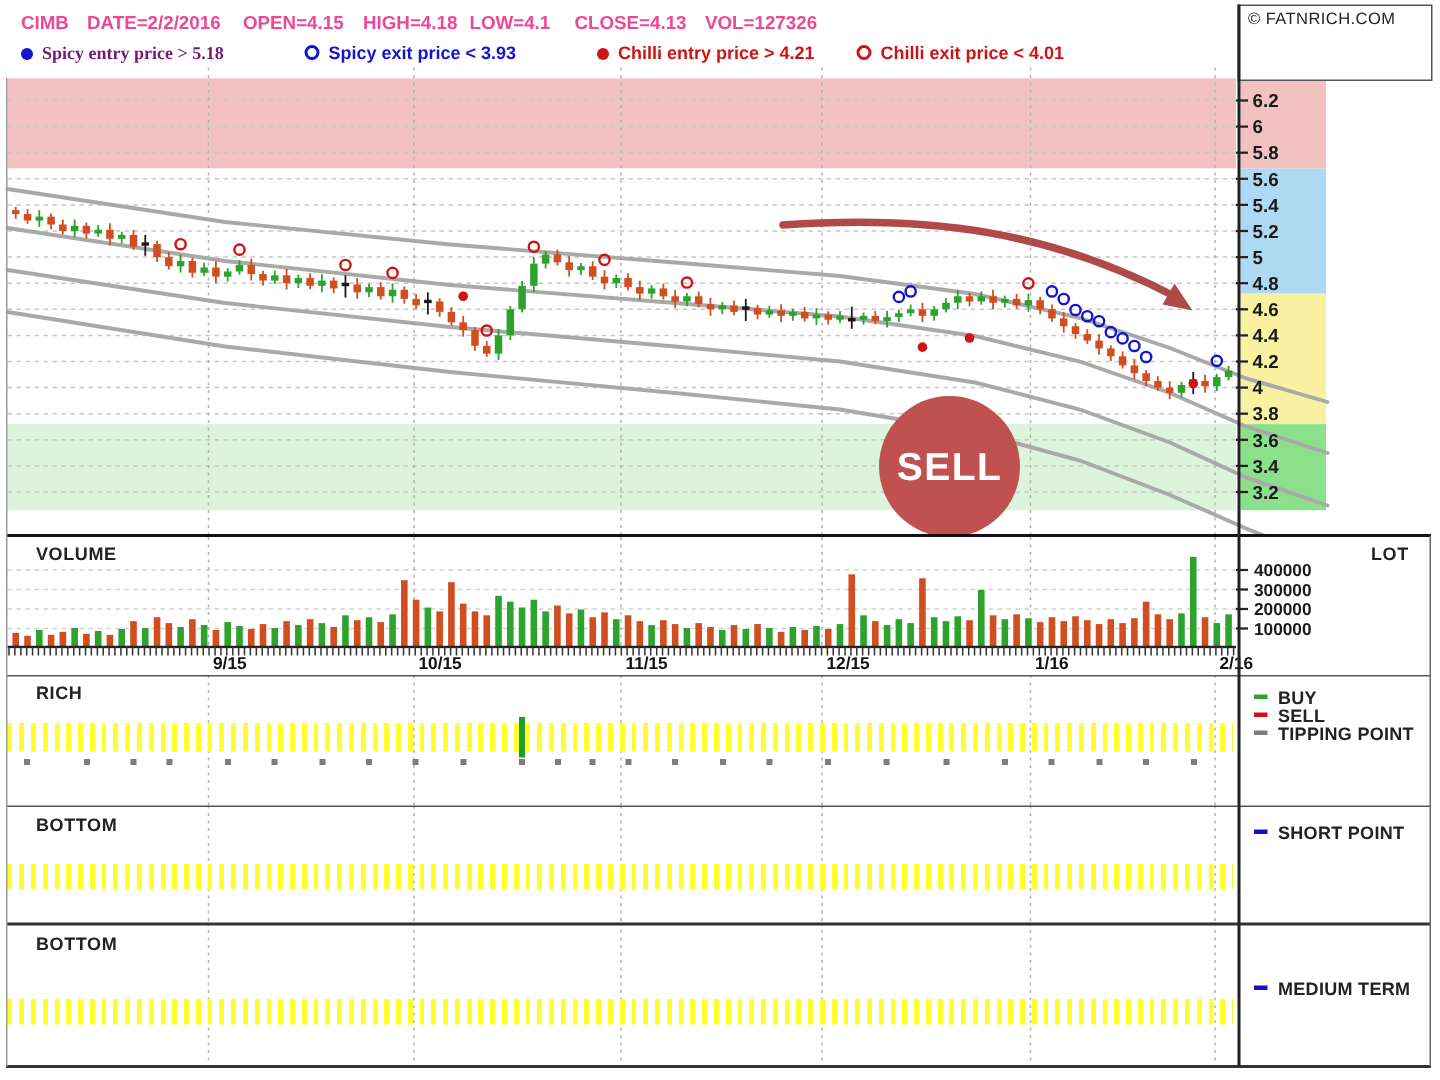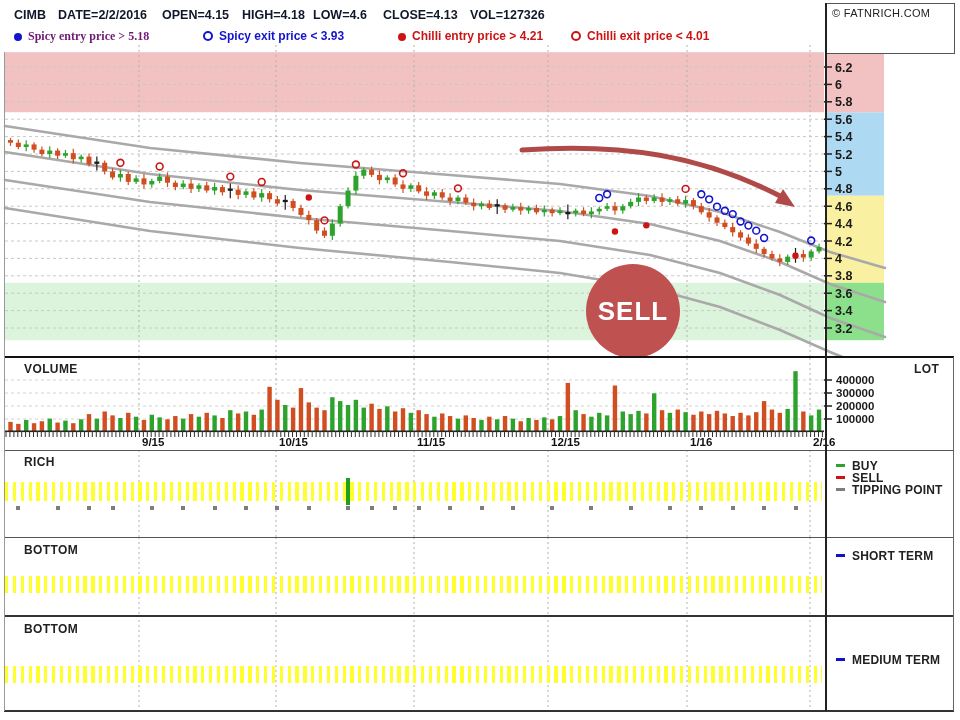--- a/index.html
+++ b/index.html
@@ -2,21 +2,21 @@
 <html><head>
 <meta charset="utf-8">
 <style>
   html,body{margin:0;padding:0;}
   body{width:960px;height:720px;background:#ffffff;position:relative;overflow:hidden;
        font-family:"Liberation Sans",sans-serif;-webkit-font-smoothing:antialiased;}
   .abs{position:absolute;}
   #chart-svg{position:absolute;left:0;top:0;z-index:1;}
   .z2{z-index:2;}
   
-  #title-row span{position:absolute;top:8px;font-size:12.5px;font-weight:700;color:#0f172a;white-space:nowrap;}
+  #title-row span{position:absolute;top:8px;font-size:12.5px;font-weight:700;color:#ec4899;white-space:nowrap;}
   .sig-item{position:absolute;top:26px;height:14px;white-space:nowrap;}
   .sig-icon{display:inline-block;width:8px;height:8px;border-radius:50%;margin-right:6px;vertical-align:-1px;}
   .sig-label{font-size:12px;font-weight:700;}
   
   #copy-box{left:825px;top:3px;width:128px;height:49px;border:1px solid #555;background:#fff;}
   #copy-text{margin:3px 0 0 6px;font-size:11px;color:#222;letter-spacing:.3px;}
   
   .hline{position:absolute;left:4px;width:950px;background:#555;height:1px;z-index:3;}
   #sep-vol{top:356px;height:2px;background:#111;}
   #sep-rich{top:450px;}
@@ -41,21 +41,21 @@
   .rleg .lab{font-size:12px;font-weight:700;color:#222;letter-spacing:.2px;}
 </style>
 </head>
 <body>
 
 <div id="title-row" class="abs z2">
   <span style="left: 14px;">CIMB</span>
   <span style="left: 58px;">DATE=2/2/2016</span>
   <span style="left: 162px;">OPEN=4.15</span>
   <span style="left: 242px;">HIGH=4.18</span>
-  <span style="left: 313px;">LOW=4.6</span>
+  <span style="left: 313px;">LOW=4.1</span>
   <span style="left: 383px;">CLOSE=4.13</span>
   <span style="left: 470px;">VOL=127326</span>
 </div>
 
 <div id="signal-legend">
   <div class="sig-item" style="left: 14px;">
     <span class="sig-icon" style="background: rgb(20, 20, 204);"></span><span class="sig-label" style="color: #701a75; font-family: Liberation Serif, serif;">Spicy entry price &gt; 5.18</span>
   </div>
   <div class="sig-item" style="left: 203px;">
     <span class="sig-icon" style="background: rgb(255, 255, 255); border: 2px solid rgb(20, 20, 204); width: 6px; height: 6px;"></span><span class="sig-label" style="color: rgb(20, 20, 204); margin-top: 12px;">Spicy exit price &lt; 3.93</span>
@@ -570,21 +570,21 @@
 <div class="rleg" style="top:456px;">
   <span class="dash" style="background: rgb(45, 163, 45);"></span><span class="lab">BUY</span>
 </div>
 <div class="rleg" style="top:468px;">
   <span class="dash" style="background: rgb(204, 20, 20);"></span><span class="lab">SELL</span>
 </div>
 <div class="rleg" style="top:480px;">
   <span class="dash" style="background: rgb(125, 125, 125);"></span><span class="lab">TIPPING POINT</span>
 </div>
 <div class="rleg" style="top:546px;">
-  <span class="dash" style="background: rgb(17, 17, 204);"></span><span class="lab">SHORT TERM</span>
+  <span class="dash" style="background: rgb(17, 17, 204);"></span><span class="lab">SHORT POINT</span>
 </div>
 <div class="rleg" style="top:634px;margin-top:16px;">
   <span class="dash" style="background: rgb(17, 17, 204);"></span><span class="lab">MEDIUM TERM</span>
 </div>
 
 <div class="hline" id="sep-vol"></div>
 <div class="hline" id="sep-rich"></div>
 <div class="hline" id="sep-b1"></div>
 <div class="hline" id="sep-b2"></div>
 <div class="hline" id="sep-bot"></div>

